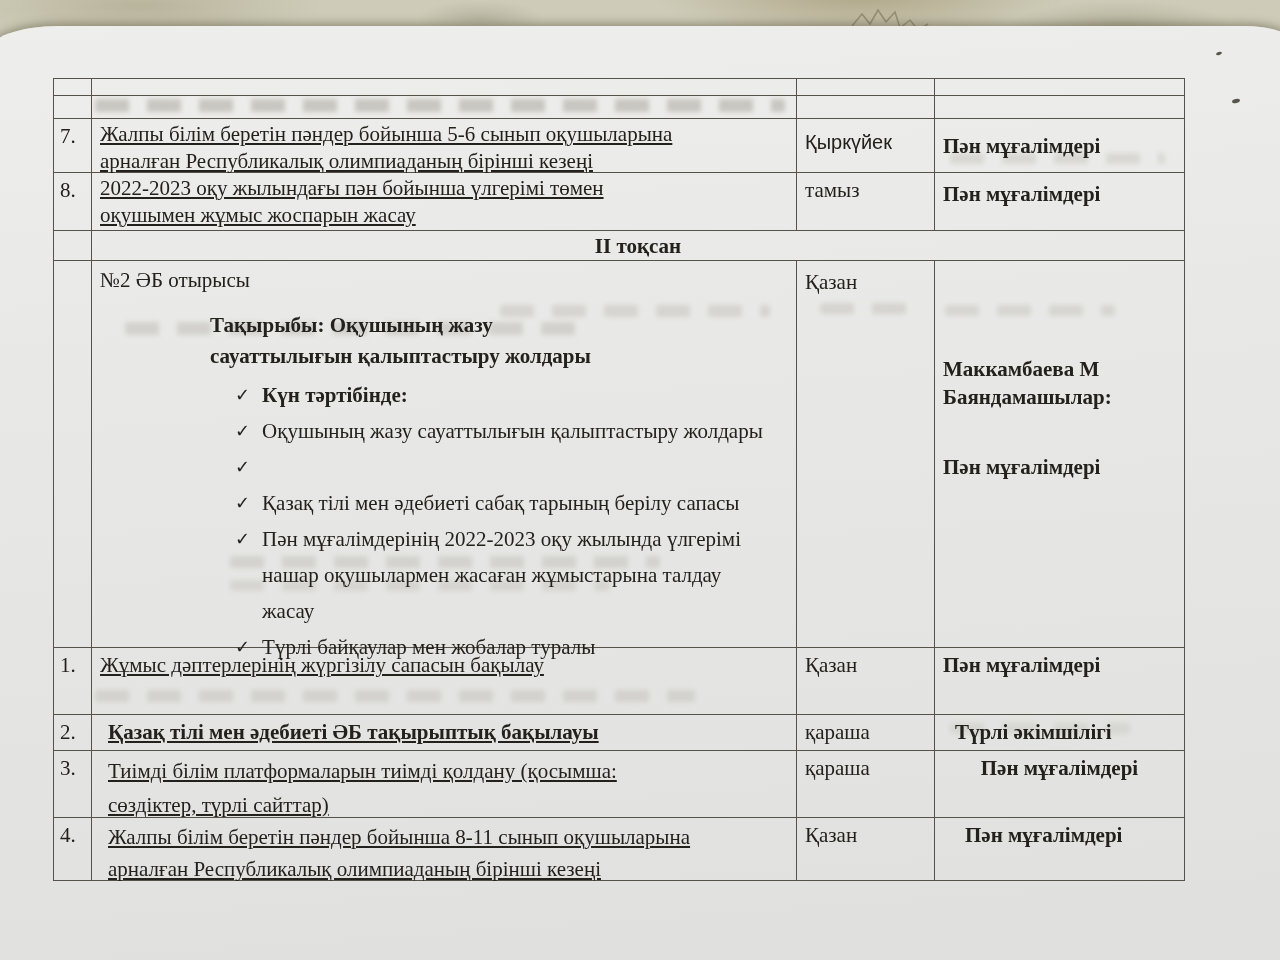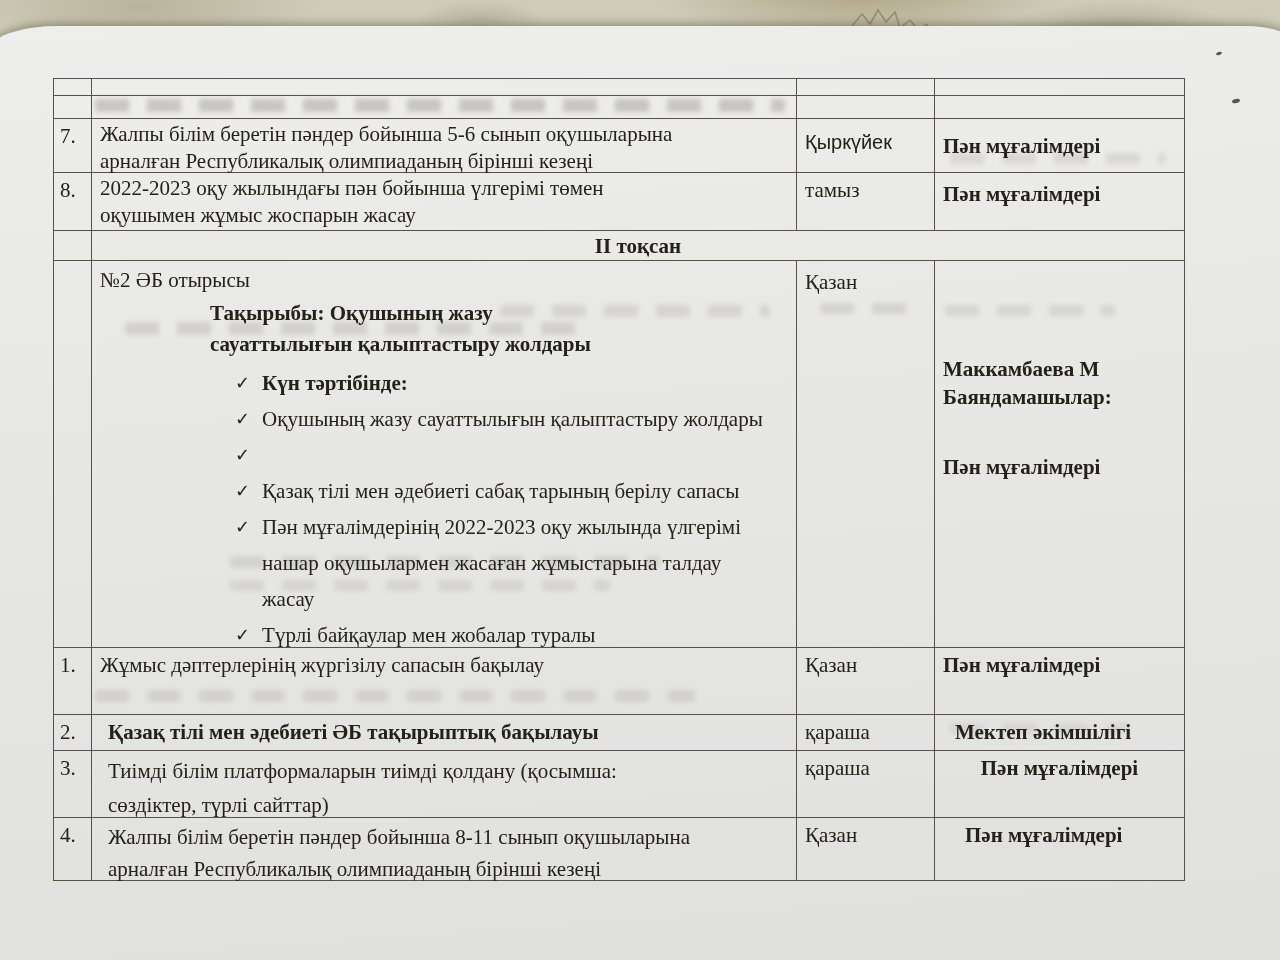--- a/index.html
+++ b/index.html
@@ -24,28 +24,28 @@
     position:absolute;left:53px;top:78px;width:1132px;
     border:1.5px solid #55524a;box-sizing:border-box;
     color:#23211c;font-size:21px;line-height:1.3;
   }
   .row{display:flex;border-bottom:1px solid #55524a;box-sizing:border-box;}
   .row:last-child{border-bottom:none;}
   .cell{box-sizing:border-box;border-right:1px solid #55524a;padding:4px 8px 2px 8px;}
   .cell:last-child{border-right:none;font-weight:bold;}
   .c-num{width:38px;flex:none;padding-left:6px;padding-right:2px;}
   .c-act{width:705px;flex:none;}
-  .c-act .clamp{max-width:600px;}
+  .c-act .clamp{max-width:600px;text-decoration:underline;}
   .c-month{width:138px;flex:none;}
   .c-resp{flex:1;}
   .bold{font-weight:bold;}
   .sans{font-family:"Liberation Sans", sans-serif;font-size:20px;}
   .section-row .c-merged{flex:1;text-align:center;font-weight:bold;padding:2px 0;}
   .meeting-cell{padding:6px 8px;}
-  .topic{margin-left:110px;max-width:430px;font-weight:bold;line-height:1.45;margin-top:4px;}
+  .topic{margin-left:110px;max-width:430px;font-weight:bold;line-height:1.45;margin-top:16px;}
   .agenda{margin:6px 0 0 135px;max-width:545px;}
   .agenda .item{display:flex;gap:12px;line-height:36px;}
   .agenda .check{flex:none;font-family:"DejaVu Sans", sans-serif;font-size:18px;}
   .speakers{padding-top:90px;line-height:1.35;}
   .resp-gap{height:42px;}
   .ghost{position:absolute;filter:blur(2.5px);border-radius:3px;
     background:repeating-linear-gradient(90deg, rgba(104,100,84,.5) 0 34px, rgba(104,100,84,0) 34px 52px);}
   .speck{position:absolute;background:#57544a;border-radius:50%;}
   .center{text-align:center;}
 </style>
@@ -160,21 +160,21 @@
     <div class="cell c-month">Қазан</div>
     <div class="cell c-resp">Пән мұғалімдері</div>
   </div>
 
   <div class="row" style="height:36px;">
     <div class="cell c-num">2.</div>
     <div class="cell c-act" style="padding-left:16px;">
       <div class="clamp bold">Қазақ тілі мен әдебиеті ӘБ тақырыптық бақылауы</div>
     </div>
     <div class="cell c-month">қараша</div>
-    <div class="cell c-resp" style="padding-left:20px;">Мектеп әкімшілігі</div>
+    <div class="cell c-resp" style="padding-left:20px;">Түрлі әкімшілігі</div>
   </div>
 
   <div class="row" style="height:67px;">
     <div class="cell c-num">3.</div>
     <div class="cell c-act" style="padding-left:16px;line-height:1.6;">
       <div class="clamp">Тиімді білім платформаларын тиімді  қолдану (қосымша: сөздіктер, түрлі сайттар)</div>
     </div>
     <div class="cell c-month">қараша</div>
     <div class="cell c-resp center">Пән мұғалімдері</div>
   </div>

